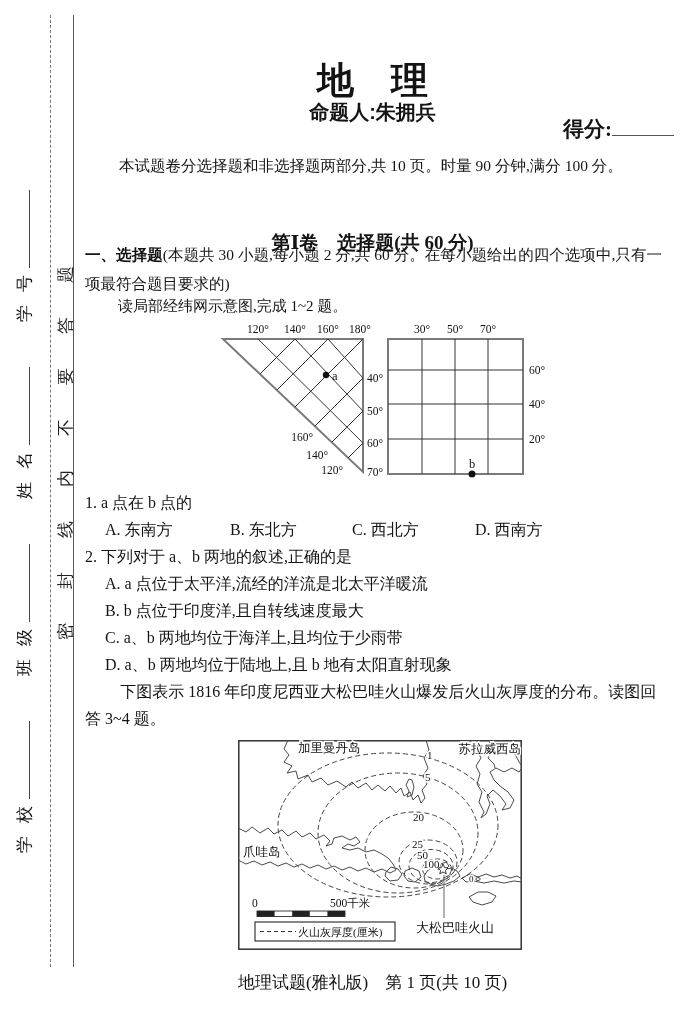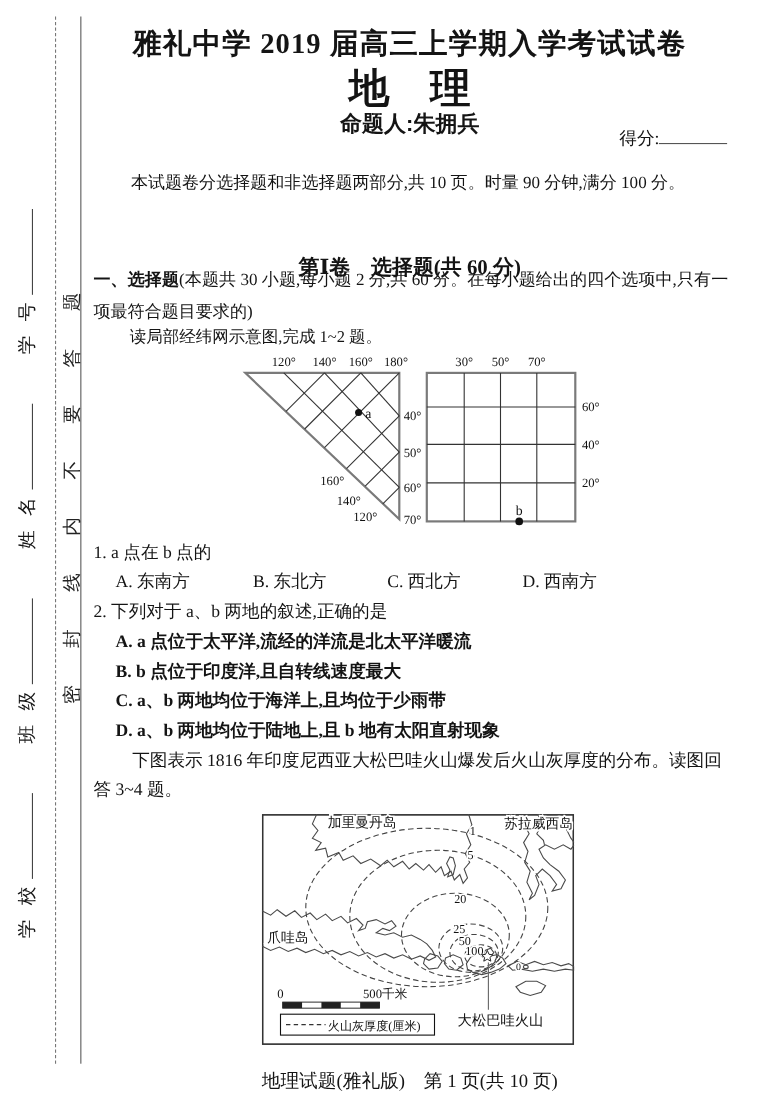--- a/index.html
+++ b/index.html
@@ -17,37 +17,37 @@
   .f-blank{display:inline-block;width:78px;height:13px;border-bottom:1.3px solid #444;margin-left:-6px;}
   .seal-text{left:54px;top:968px;width:950px;transform-origin:0 0;transform:rotate(-90deg);
              white-space:nowrap;font-size:17px;letter-spacing:34px;padding-left:328px;color:#222;}
 
   
   .exam-title{left:85px;top:22px;width:575px;text-align:center;font-size:26px;font-weight:bold;letter-spacing:1px;}
   .subject{left:85px;top:56px;width:575px;text-align:center;font-size:37px;font-weight:bold;
            font-family:"Liberation Sans","DejaVu Sans",sans-serif;}
   .setter{left:85px;top:99px;width:575px;text-align:center;font-size:20px;font-weight:bold;
           font-family:"Liberation Sans","DejaVu Sans",sans-serif;}
-  .score{left:563px;top:115px;font-size:16px;font-weight:normal;text-align:right;}
+  .score{left:563px;top:115px;font-size:21px;font-weight:bold;text-align:right;}
   .score-blank{display:inline-block;width:62px;height:15px;border-bottom:1.5px solid #555;}
 
   .intro{left:119px;top:156px;width:545px;font-size:15.5px;}
   .sec-title{left:85px;top:204px;width:575px;text-align:center;font-size:19px;font-weight:bold;margin-top:26px;}
 
   .instr{left:85px;top:240px;width:577px;font-size:15.5px;line-height:29px;text-align:justify;}
   .instr .lead{font-weight:bold;margin-top:20px;}
   .reading-note{left:85px;top:297px;width:577px;font-size:15px;text-indent:2.2em;}
 
   
   .questions{left:85px;top:489px;width:577px;font-size:16px;line-height:27px;}
   .opt-row{display:flex;padding-left:20px;}
   .opt-row span:nth-child(1){width:125px;}
   .opt-row span:nth-child(2){width:122px;}
   .opt-row span:nth-child(3){width:123px;}
-  .opt-col{padding-left:20px;font-weight:bold;}
+  .opt-col{padding-left:20px;}
   .map-note{text-indent:2.2em;margin:0;}
 
   .footer{left:85px;top:971px;width:575px;text-align:center;font-size:17px;}
 
   
   svg text{font-family:"Liberation Serif","DejaVu Serif",serif;fill:#111;}
   .wbk{stroke:#fff;stroke-width:3px;paint-order:stroke;}
 </style>
 </head>
 <body>
@@ -55,21 +55,20 @@
 <div class="page">
 
   <div class="abs seal-dotted"></div>
   <div class="abs seal-solid"></div>
 
   <div class="abs side-fields">
     <span class="side-field"><span class="f-label">学校</span><span class="f-blank"></span></span><span class="side-field"><span class="f-label">班级</span><span class="f-blank"></span></span><span class="side-field"><span class="f-label">姓名</span><span class="f-blank"></span></span><span class="side-field"><span class="f-label">学号</span><span class="f-blank"></span></span>
   </div>
   <div class="abs seal-text">密封线内不要答题</div>
 
-  <div class="abs exam-title">雅礼中学 2019 届高三上学期入学考试试卷</div>
   <div class="abs subject">地　理</div>
   <div class="abs setter">命题人:朱拥兵</div>
   <div class="abs score"><span>得分:</span><span class="score-blank"></span></div>
 
   <div class="abs intro">本试题卷分选择题和非选择题两部分,共 10 页。时量 90 分钟,满分 100 分。</div>
   <div class="abs sec-title">第Ⅰ卷　选择题(共 60 分)</div>
 
   <div class="abs instr">
     <span class="lead">一、选择题</span><span>(本题共 30 小题,每小题 2 分,共 60 分。在每小题给出的四个选项中,只有一项最符合题目要求的)</span>
   </div>

